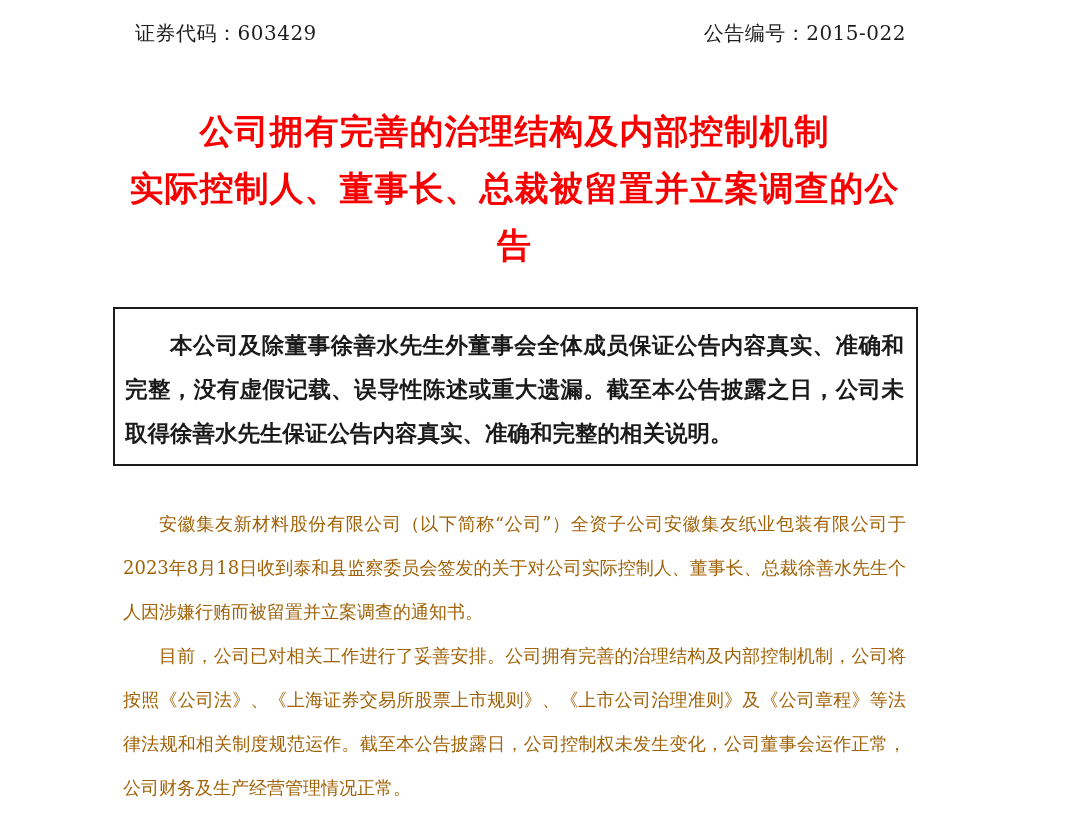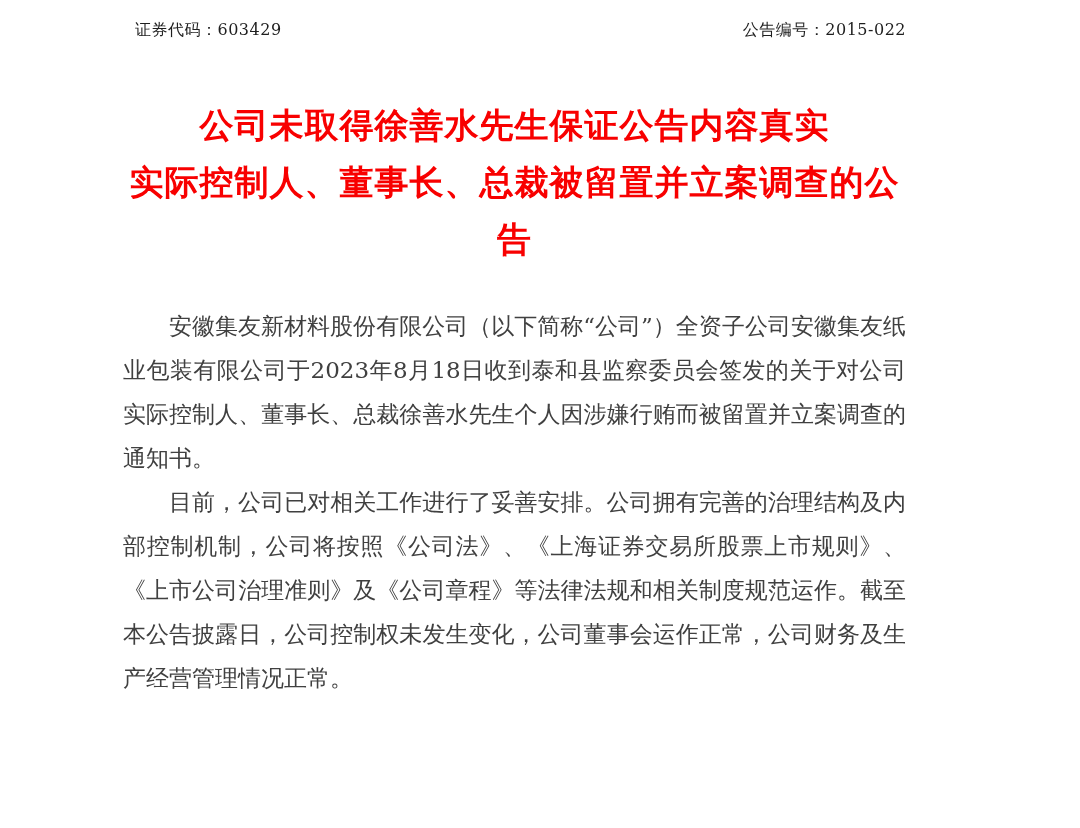--- a/index.html
+++ b/index.html
@@ -15,21 +15,21 @@
     overflow: hidden;
     color: #212121;
   }
   .content {
     padding: 20px 174px 0 123px; 
   }
   .header-row {
     display: flex;
     justify-content: space-between;
     align-items: flex-start;
-    font-size: 16px;
+    font-size: 20px;
     color: #1e1e1e;
     letter-spacing: 0.5px;
     padding-left: 12px;
   }
   .title {
     margin-top: 56px;
     text-align: center;
     font-family: "DejaVu Sans", "Liberation Sans", sans-serif;
     font-weight: bold;
     font-size: 34px;
@@ -48,43 +48,46 @@
     font-weight: bold;
     line-height: 44px;
     text-indent: 2em;
     text-align: justify;
     color: #1a1a1a;
   }
   .body-text {
     margin-top: 36px;
   }
   .para {
-    font-size: 23px;
+    font-size: 18px;
     line-height: 44px;
     text-indent: 2em;
     text-align: justify;
-    color: #404040;
+    color: #a16207;
   }
 </style>
 </head>
 <body>
 
 <div class="page">
   <div class="content">
 
     <div class="header-row">
       <span>证券代码：603429</span>
       <span>公告编号：2015-022</span>
     </div>
 
     <h1 class="title" style="color: rgb(248, 0, 0);">
-      <span>公司未取得徐善水先生保证公告内容真实</span><br>
+      <span>公司拥有完善的治理结构及内部控制机制</span><br>
       <span>实际控制人、董事长、总裁被留置并立案调查的公告</span>
     </h1>
 
+    <div class="disclaimer">
+      <p>本公司及除董事徐善水先生外董事会全体成员保证公告内容真实、准确和完整，没有虚假记载、误导性陈述或重大遗漏。截至本公告披露之日，公司未取得徐善水先生保证公告内容真实、准确和完整的相关说明。</p>
+    </div>
 
     <div class="body-text">
       <p class="para">安徽集友新材料股份有限公司（以下简称“公司”）全资子公司安徽集友纸业包装有限公司于2023年8月18日收到泰和县监察委员会签发的关于对公司实际控制人、董事长、总裁徐善水先生个人因涉嫌行贿而被留置并立案调查的通知书。</p>
       <p class="para">目前，公司已对相关工作进行了妥善安排。公司拥有完善的治理结构及内部控制机制，公司将按照《公司法》、《上海证券交易所股票上市规则》、《上市公司治理准则》及《公司章程》等法律法规和相关制度规范运作。截至本公告披露日，公司控制权未发生变化，公司董事会运作正常，公司财务及生产经营管理情况正常。</p>
     </div>
 
   </div>
 </div>
 
 </body></html>

